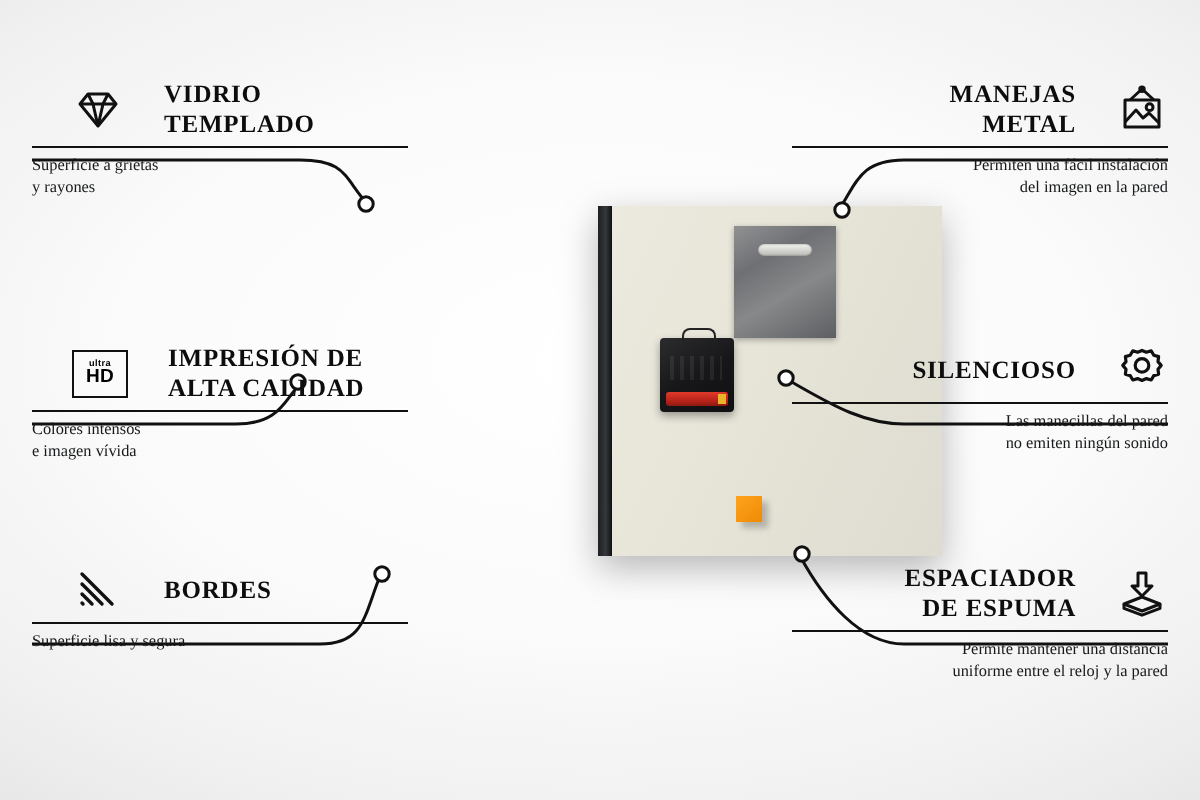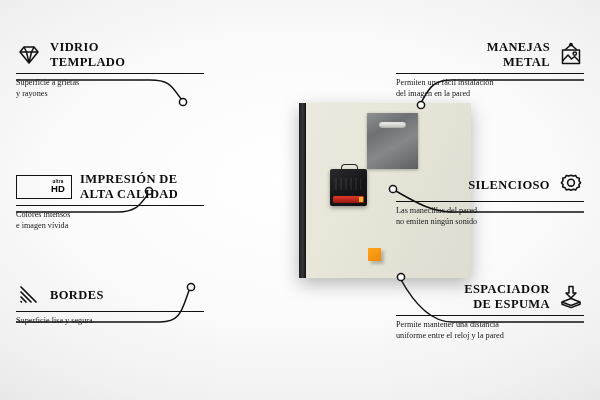--- a/index.html
+++ b/index.html
@@ -116,52 +116,51 @@
   }
   .foam {
     position: absolute; left: 62px; top: 145px;
     width: 13px; height: 13px;
     background: linear-gradient(140deg, #ffa41c 0%, #f08a06 100%);
     box-shadow: 3px 3px 3px rgba(0,0,0,0.22);
   }
 
   
   .feature { position: absolute; width: 188px; }
-  .feature .head { display: flex; align-items: center; gap: 8px; }
+  .feature .head { display: flex; align-items: center; gap: 20px; margin-left: 20px; }
   .feature.right .head { flex-direction: row-reverse; }
   .feature .title {
     font-family: "Liberation Serif", serif;
     font-weight: 700;
     font-size: 12.5px;
     letter-spacing: 0.4px;
     line-height: 1.18;
     color: #0d0d0d;
     text-transform: uppercase;
     flex: 1;
   }
   .feature.left .title { text-align: left; }
   .feature.right .title { text-align: right; }
   .feature .rule { height: 1px; background: #111; margin: 3px 0 3px; }
   .feature .desc {
     font-family: "Liberation Serif", serif;
     font-size: 8.2px;
     line-height: 1.38;
     color: #16181a;
   }
-  .feature.right .desc { }
+  .feature.right .desc { text-align: right; }
   .ico { width: 26px; height: 26px; flex: 0 0 26px; }
   .ico svg { display: block; width: 26px; height: 26px; }
 
   .hd-badge {
     width: 26px; height: 22px; flex: 0 0 26px;
     border: 1.4px solid #111;
     display: flex; flex-direction: column;
     align-items: center; justify-content: center;
     line-height: 1;
-    padding-left: 28px;
   }
   .hd-badge .u { font-family: "Liberation Sans", sans-serif; font-size: 4.6px; font-weight: 700; letter-spacing: .2px; }
   .hd-badge .h { font-family: "Liberation Sans", sans-serif; font-size: 9.5px; font-weight: 700; letter-spacing: .2px; }
 
   #wires { position: absolute; left: 0; top: 0; width: 600px; height: 400px; pointer-events: none; }
 </style>
 </head>
 <body>
 
 <div id="stage">

